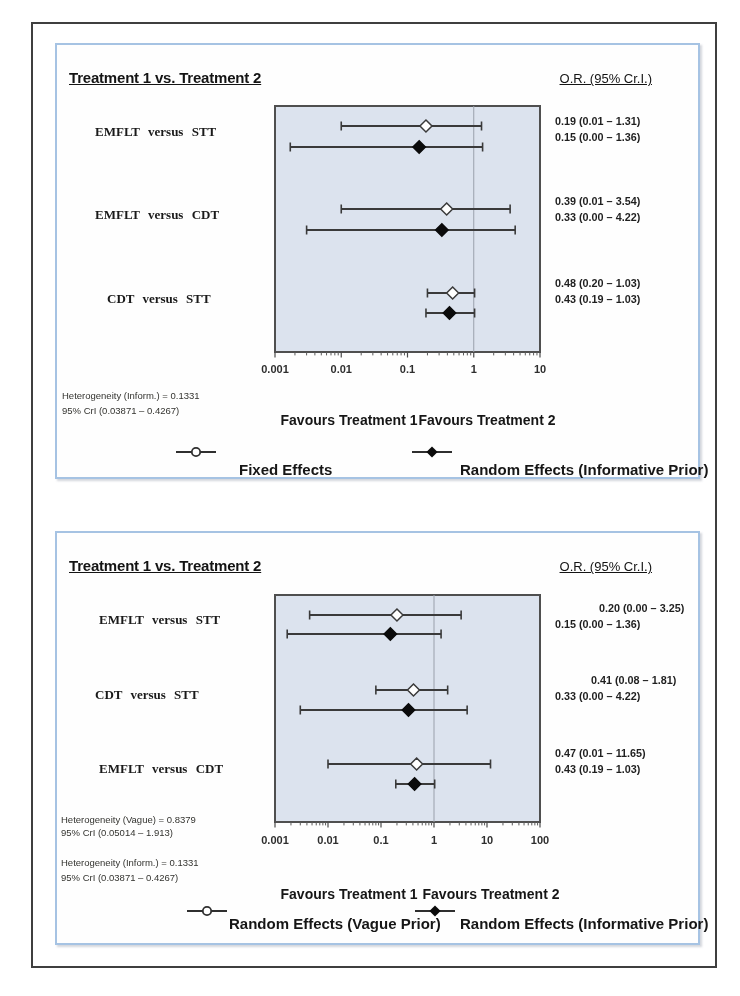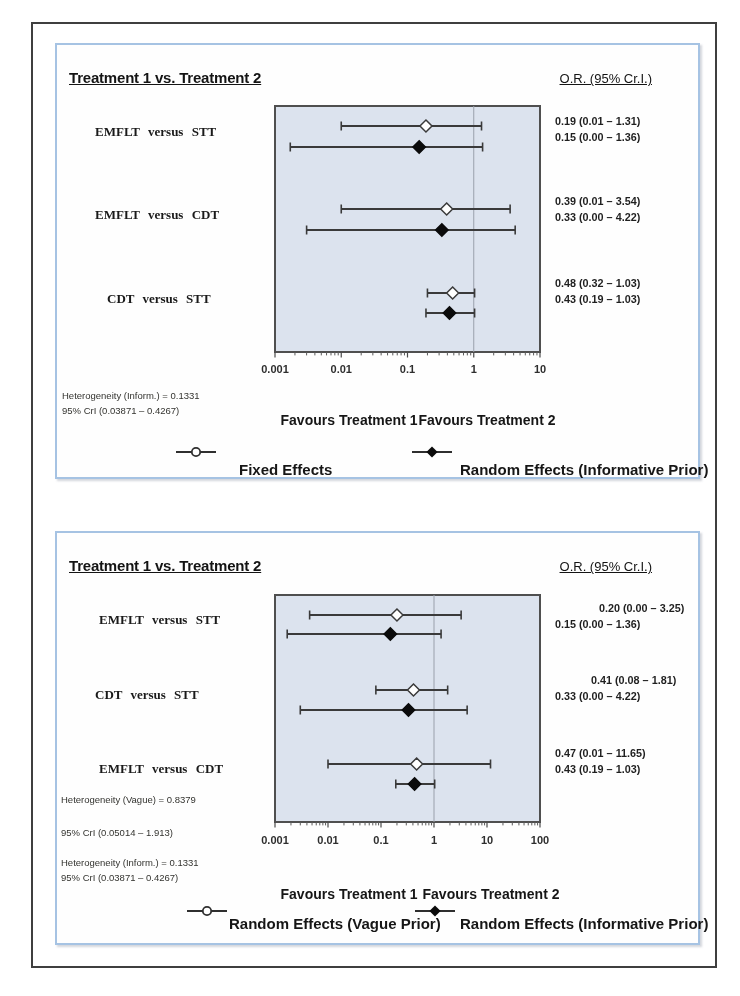--- a/index.html
+++ b/index.html
@@ -147,21 +147,21 @@
         </g>
       </svg>
     <div class="dyn">
         <div class="row-label" style="left: 38px; top: 87px;">EMFLT versus STT</div>
         <div class="or-text" style="left: 498px; top: 76px;">0.19 (0.01 – 1.31)</div>
         <div class="or-text" style="left: 498px; top: 92px;">0.15 (0.00 – 1.36)</div>
         <div class="row-label" style="left: 38px; top: 170px;">EMFLT versus CDT</div>
         <div class="or-text" style="left: 498px; top: 156px;">0.39 (0.01 – 3.54)</div>
         <div class="or-text" style="left: 498px; top: 172px;">0.33 (0.00 – 4.22)</div>
         <div class="row-label" style="left: 50px; top: 254px;">CDT versus STT</div>
-        <div class="or-text" style="left: 498px; top: 238px;">0.48 (0.32 – 1.03)</div>
+        <div class="or-text" style="left: 498px; top: 238px;">0.48 (0.20 – 1.03)</div>
         <div class="or-text" style="left: 498px; top: 254px;">0.43 (0.19 – 1.03)</div>
         <div class="het-line" style="left: 5px; top: 350px;">Heterogeneity (Inform.) = 0.1331</div>
         <div class="het-line" style="left: 5px; top: 365px;">95% CrI (0.03871 – 0.4267)</div>
         <div class="favours" style="left: 292px; top: 375px;">Favours Treatment 1</div>
         <div class="favours" style="left: 430px; top: 375px;">Favours Treatment 2</div>
         <div class="legend-label" style="left: 182px; top: 424px;">Fixed Effects</div>
         <div class="legend-label" style="left: 403px; top: 424px;">Random Effects (Informative Prior)</div>
       </div>
   </section>
 
@@ -273,21 +273,21 @@
     <div class="dyn">
         <div class="row-label" style="left: 42px; top: 87px;">EMFLT versus STT</div>
         <div class="or-text" style="left: 498px; top: 75px; padding-left: 44px;">0.20 (0.00 – 3.25)</div>
         <div class="or-text" style="left: 498px; top: 91px;">0.15 (0.00 – 1.36)</div>
         <div class="row-label" style="left: 38px; top: 162px;">CDT versus STT</div>
         <div class="or-text" style="left: 498px; top: 147px; margin-left: 36px;">0.41 (0.08 – 1.81)</div>
         <div class="or-text" style="left: 498px; top: 163px;">0.33 (0.00 – 4.22)</div>
         <div class="row-label" style="left: 42px; top: 236px;">EMFLT versus CDT</div>
         <div class="or-text" style="left: 498px; top: 220px;">0.47 (0.01 – 11.65)</div>
         <div class="or-text" style="left: 498px; top: 236px;">0.43 (0.19 – 1.03)</div>
-        <div class="het-line" style="left: 4px; top: 266px; text-align: center;">Heterogeneity (Vague) = 0.8379</div>
+        <div class="het-line" style="left: 4px; top: 286px; text-align: center;">Heterogeneity (Vague) = 0.8379</div>
         <div class="het-line" style="left: 4px; top: 299px;">95% CrI (0.05014 – 1.913)</div>
         <div class="het-line" style="left: 4px; top: 329px;">Heterogeneity (Inform.) = 0.1331</div>
         <div class="het-line" style="left: 4px; top: 344px;">95% CrI (0.03871 – 0.4267)</div>
         <div class="favours" style="left: 292px; top: 361px;">Favours Treatment 1</div>
         <div class="favours" style="left: 434px; top: 361px;">Favours Treatment 2</div>
         <div class="legend-label" style="left: 172px; top: 390px;">Random Effects (Vague Prior)</div>
         <div class="legend-label" style="left: 403px; top: 390px;">Random Effects (Informative Prior)</div>
       </div>
   </section>
 </div>

